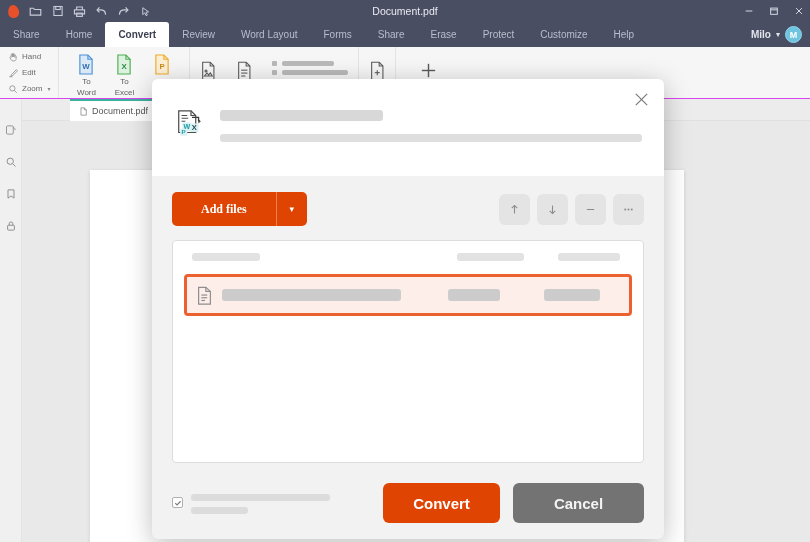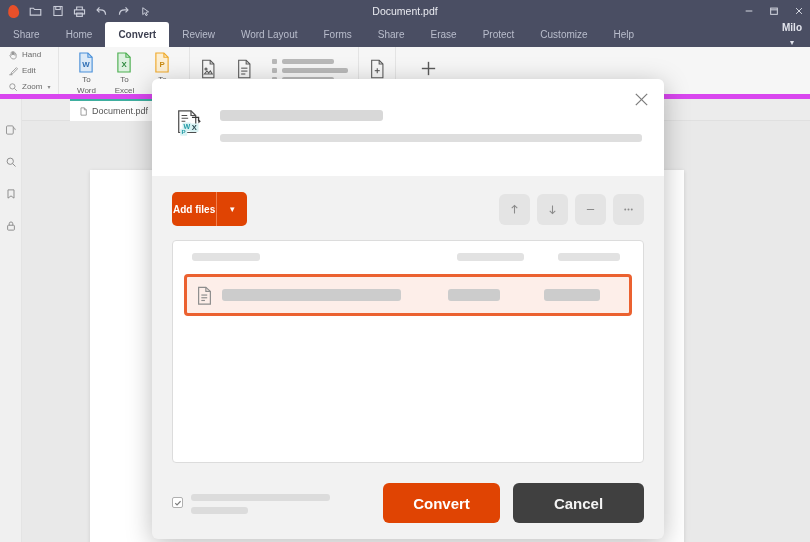--- a/index.html
+++ b/index.html
@@ -65,38 +65,38 @@
     white-space: nowrap;
   }
   .tab.active {
     background: #ffffff;
     color: #3c3f50;
     font-weight: bold;
     border-radius: 3px 3px 0 0;
   }
   .user-area {
     position: absolute; right: 8px; top: 0; height: 25px;
-    display: flex; align-items: center; gap: 5px; flex-direction: column;
+    display: flex; align-items: center; gap: 5px;
   }
   .user-name { font-size: 10px; color: #e2e4ec; font-weight: bold; }
   .user-caret { color: #e2e4ec; font-size: 8px; }
   .avatar {
     width: 17px; height: 17px; border-radius: 50%;
     background: #6fc5e0;
     color: #ffffff; font-size: 9px; font-weight: bold;
     display: flex; align-items: center; justify-content: center;
     border: 1px solid #8fd4e8;
   }
 
   
   .toolbar {
     position: absolute; left: 0; top: 47px;
     width: 810px; height: 52px;
     background: #f6f6f6;
-    border-bottom: 5px solid #d946ef;
+    border-bottom: 1px solid #d946ef;
     display: flex; align-items: stretch;
   }
   .tool-group {
     display: flex; align-items: center;
     padding: 0 6px;
     border-right: 1px solid #e4e4e4;
   }
   .tg-stack { display: flex; flex-direction: column; justify-content: center; gap: 3px; padding: 0 2px; }
   .mini-item { display: flex; align-items: center; gap: 4px; height: 13px; }
   .mini-item .mi-label { font-size: 8px; color: #6a6a6a; }
@@ -200,23 +200,24 @@
   .actions-row { display: flex; align-items: center; }
   .addfiles {
     display: flex; align-items: stretch;
     background: #e04403;
     border-radius: 5px;
     overflow: hidden;
     height: 34px;
   }
   .addfiles-label {
     display: flex; align-items: center;
-    padding: 0 1px;
-    color: #ffffff; font-size: 10px; font-weight: bold;
+    padding: 0 29px;
+    color: #ffffff; font-size: 12px; font-weight: bold;
     border-right: 1px solid #f08050;
+    font-family: Liberation Serif, serif;
   }
   .addfiles-caret {
     display: flex; align-items: center; justify-content: center;
     width: 30px; color: #ffffff; font-size: 9px;
   }
   .icon-btns { margin-left: auto; display: flex; gap: 7px; }
   .icon-btn {
     width: 31px; height: 31px;
     background: #e4e4e4;
     border-radius: 6px;
@@ -264,21 +265,21 @@
   .foot-bars .fb2 { width: 57px; height: 7px; background: #dcdcdc; border-radius: 3px; margin-top: 6px; }
   .foot-btns { margin-left: auto; display: flex; gap: 13px; }
   .btn-primary {
     width: 117px; height: 40px;
     background: #e04403; border-radius: 6px;
     color: #ffffff; font-size: 15px; font-weight: bold;
     display: flex; align-items: center; justify-content: center;
   }
   .btn-secondary {
     width: 131px; height: 40px;
-    background: #404040; border-radius: 6px;
+    background: #737373; border-radius: 6px;
     color: #f4f4f4; font-size: 15px; font-weight: bold;
     display: flex; align-items: center; justify-content: center;
   }
 </style>
 </head>
 <body>
 
 <div id="app">
 
   <div class="titlebar">

